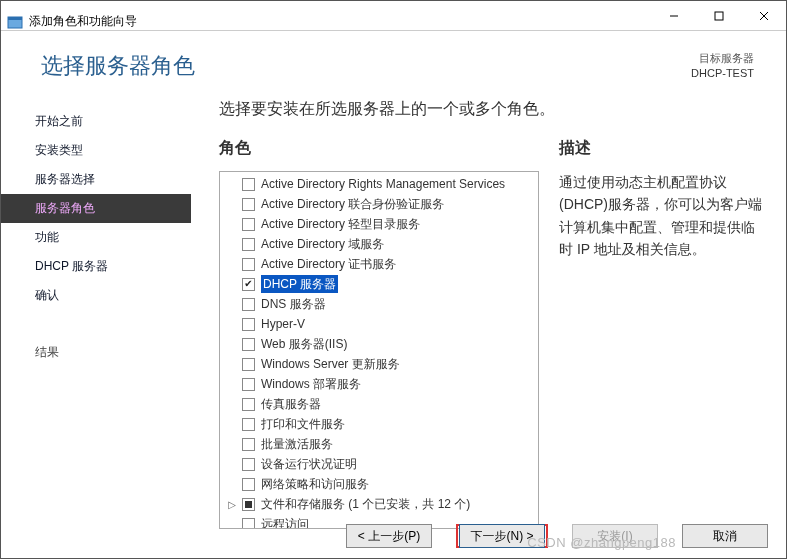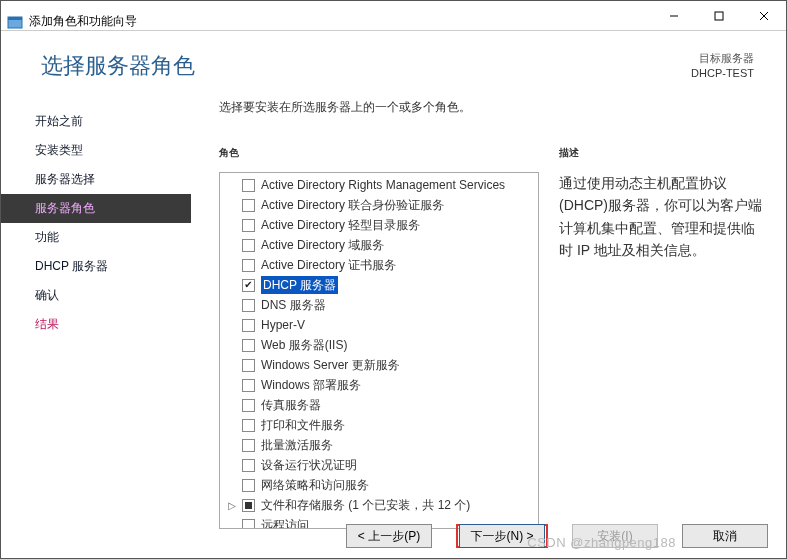--- a/index.html
+++ b/index.html
@@ -20,29 +20,29 @@
   .page-title { color: #2a5f8f; font-size: 22px; font-weight: 400; }
   .target-box { margin-left:auto; text-align:right; font-size:11px; color:#555; line-height:1.35;}
   .target-box .hostname{color:#333;}
 
   
   .main { display: flex; padding: 0 0 0 0; height: 440px; }
 
   .sidebar { width: 190px; padding: 18px 0 0 0; }
   .side-item { font-size: 12px; color: #0f172a; padding: 6px 0 6px 34px; cursor: default; }
   .side-item.active { background: #3a3a3a; color: #f0abfc; }
-  .side-item.disabled { color: #be185d; }
+  .side-item.disabled { color: #404040; margin-top: 28px; }
 
   .content { flex: 1; padding: 10px 10px 0 28px; display:flex; flex-direction:column; }
-  .intro { font-size: 12px; color: #333; margin-bottom: 18px; }
+  .intro { font-size: 16px; color: #333; margin-bottom: 18px; }
 
   .cols { display:flex; flex:1; min-height:0; }
   .col-roles { width: 320px; display:flex; flex-direction:column; }
   .col-desc { flex:1; padding: 0 8px 0 20px; }
-  .col-h { font-size: 10px; font-weight: 700; color: #333; margin-bottom: 12px; margin-top: 12px; }
+  .col-h { font-size: 16px; font-weight: 700; color: #333; margin-bottom: 12px; }
 
   .roles-box { border: 1px solid #aaa; flex:1; overflow-y: scroll; overflow-x:hidden; background:#fff; padding: 2px 0; }
   .role-row { display:flex; align-items:center; font-size: 12px; color:#333; padding: 1px 4px 1px 22px; line-height:1.5; white-space:nowrap; position:relative;}
   .role-row .chk { width:13px; height:13px; border:1px solid #888; margin-right:6px; flex-shrink:0; display:inline-flex; align-items:center; justify-content:center; font-size:10px; background:#fff;}
   .role-row .chk.checked::after{content:"✔"; color:#222; font-size:10px; line-height:1;}
   .role-row .chk.partial{ background:#fff; }
   .role-row .chk.partial::after{content:""; display:block; width:7px; height:7px; background:#333;}
   .role-row.selected .lbl{ background:#0a57c2; color:#fff; padding:0 2px;}
   .role-row .expander{ position:absolute; left:6px; width:12px; text-align:center; color:#666; font-size:10px;}
   .desc-text { font-size:14px; color:#333; line-height:1.6; }

